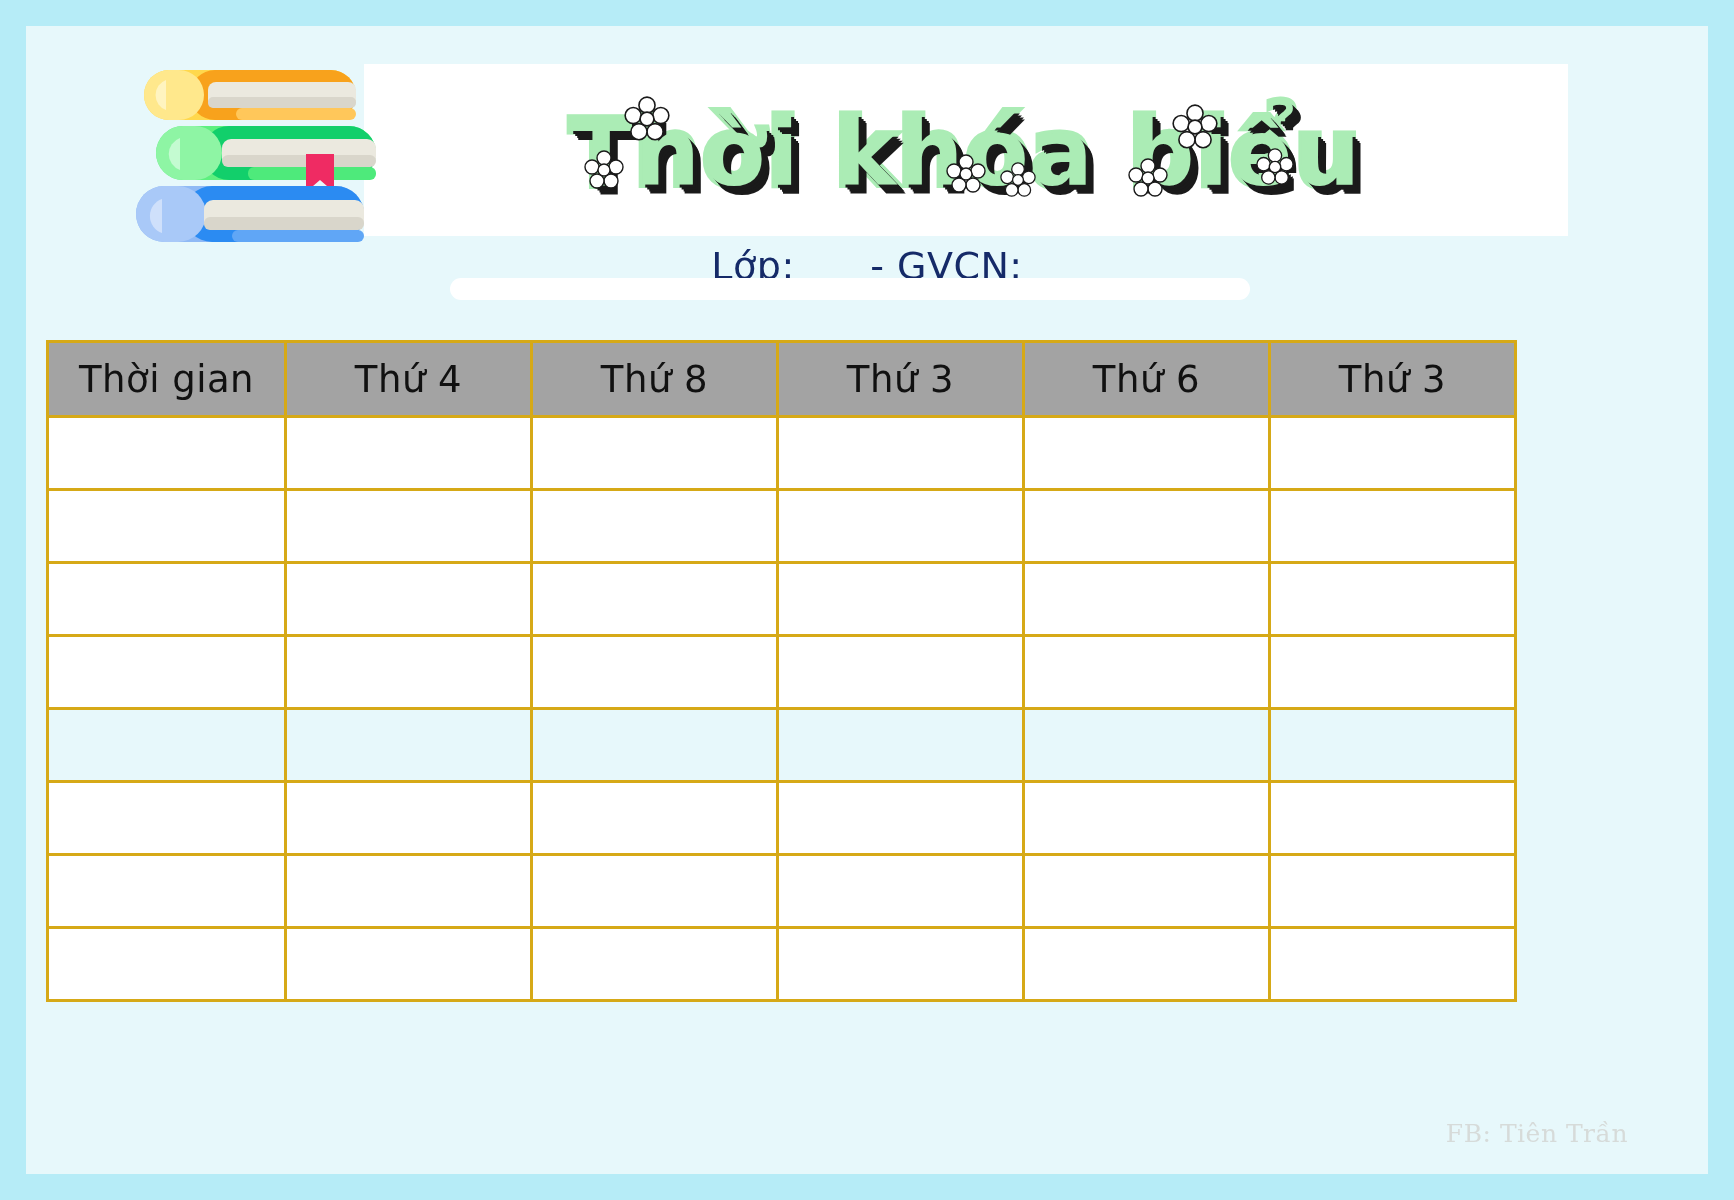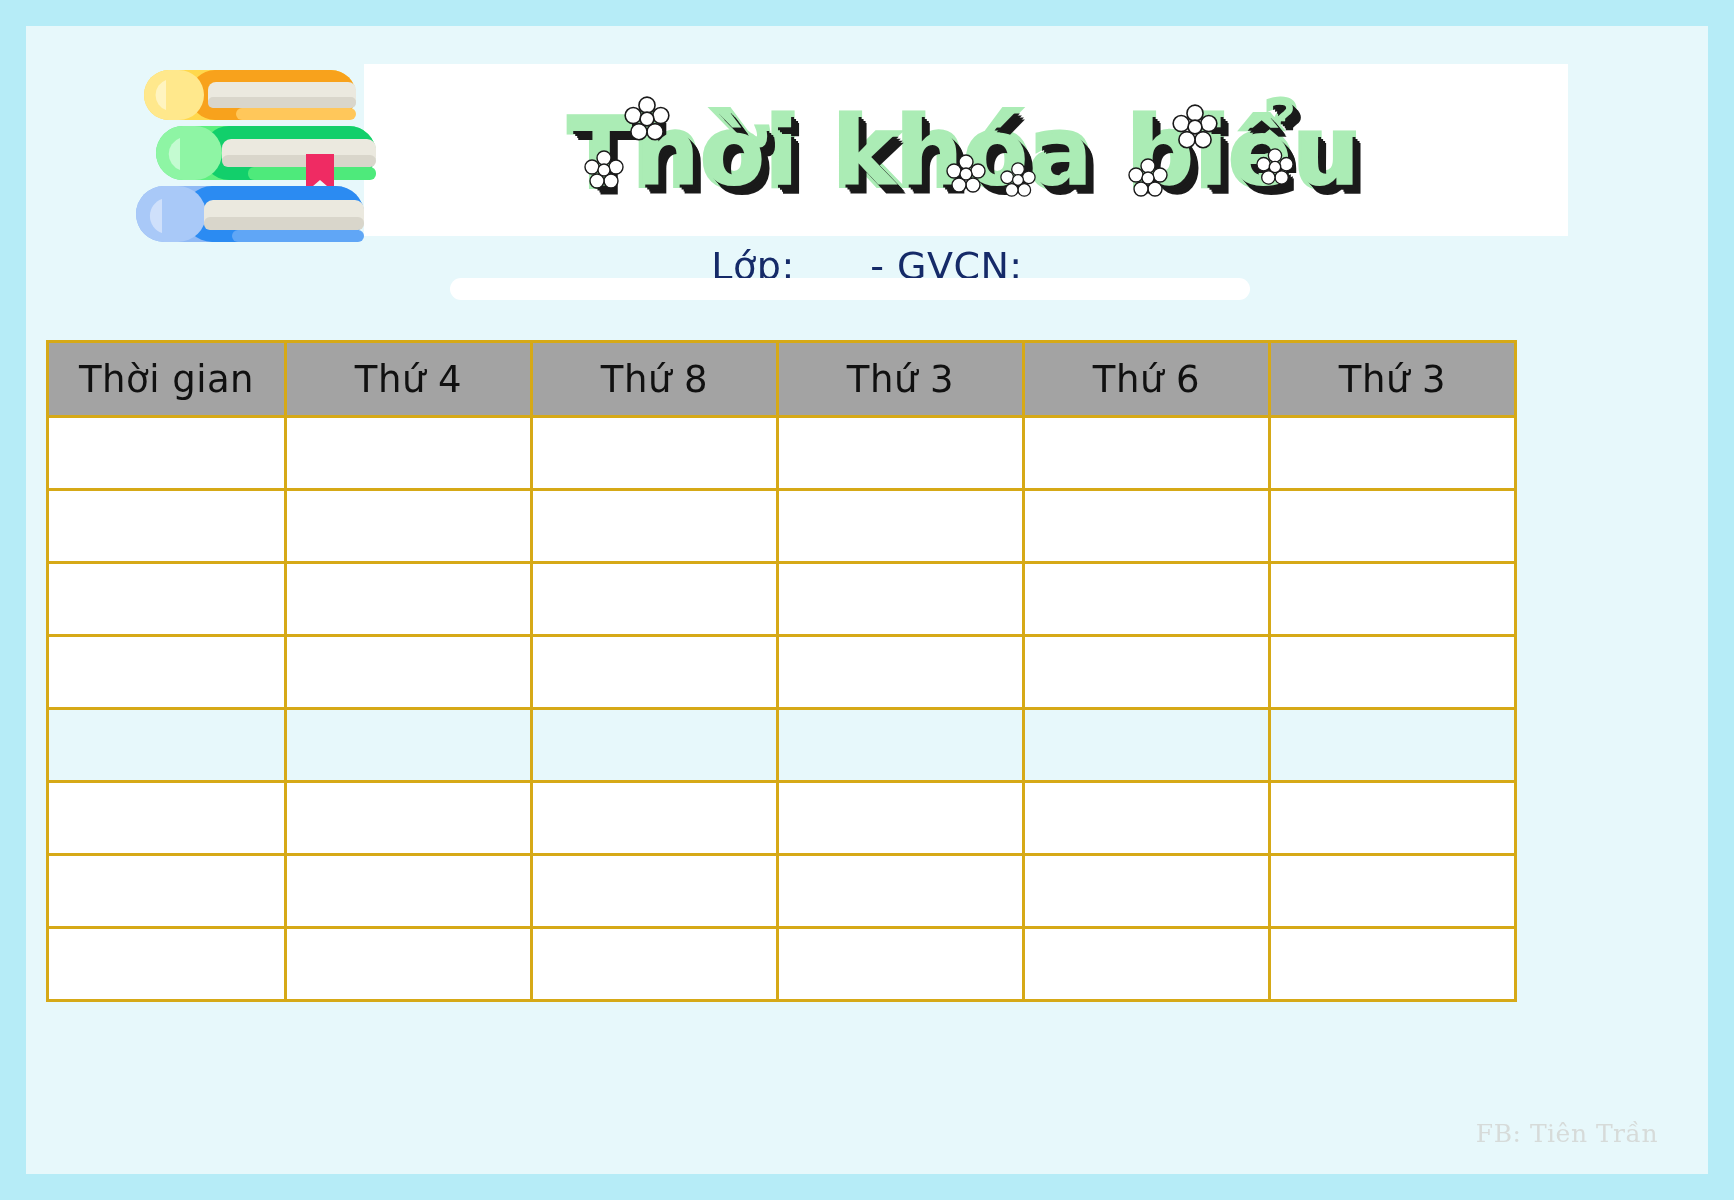--- a/index.html
+++ b/index.html
@@ -145,21 +145,21 @@
   }
   #schedule-table tr.row-transparent td {
     background: transparent;
   }
   #col-time { width: 238px; }
   .col-day  { width: 246px; }
 
   
   #watermark {
     position: absolute;
-    right: 50px;
+    right: 80px;
     bottom: 26px;
     font-family: "DejaVu Serif", serif;
     font-size: 25px;
     color: #d4d6d4;
     letter-spacing: 0.5px;
     white-space: nowrap;
     opacity: 0.85;
   }
 </style>
 </head>

